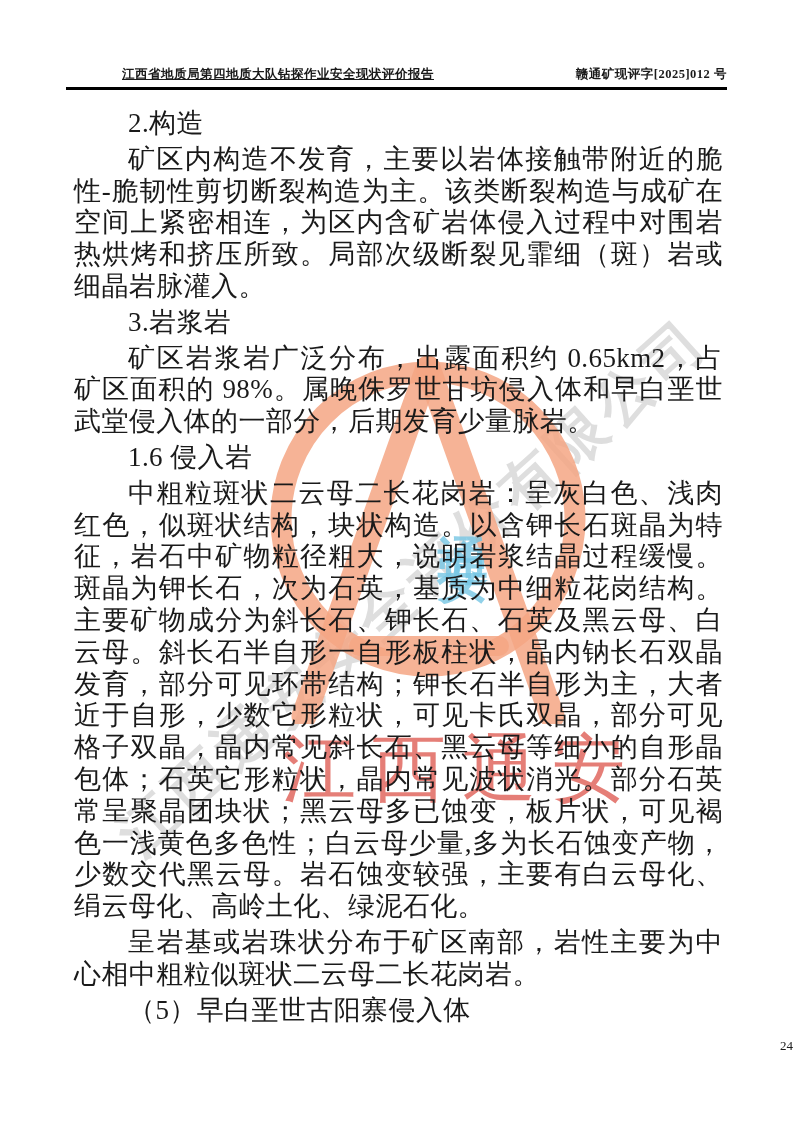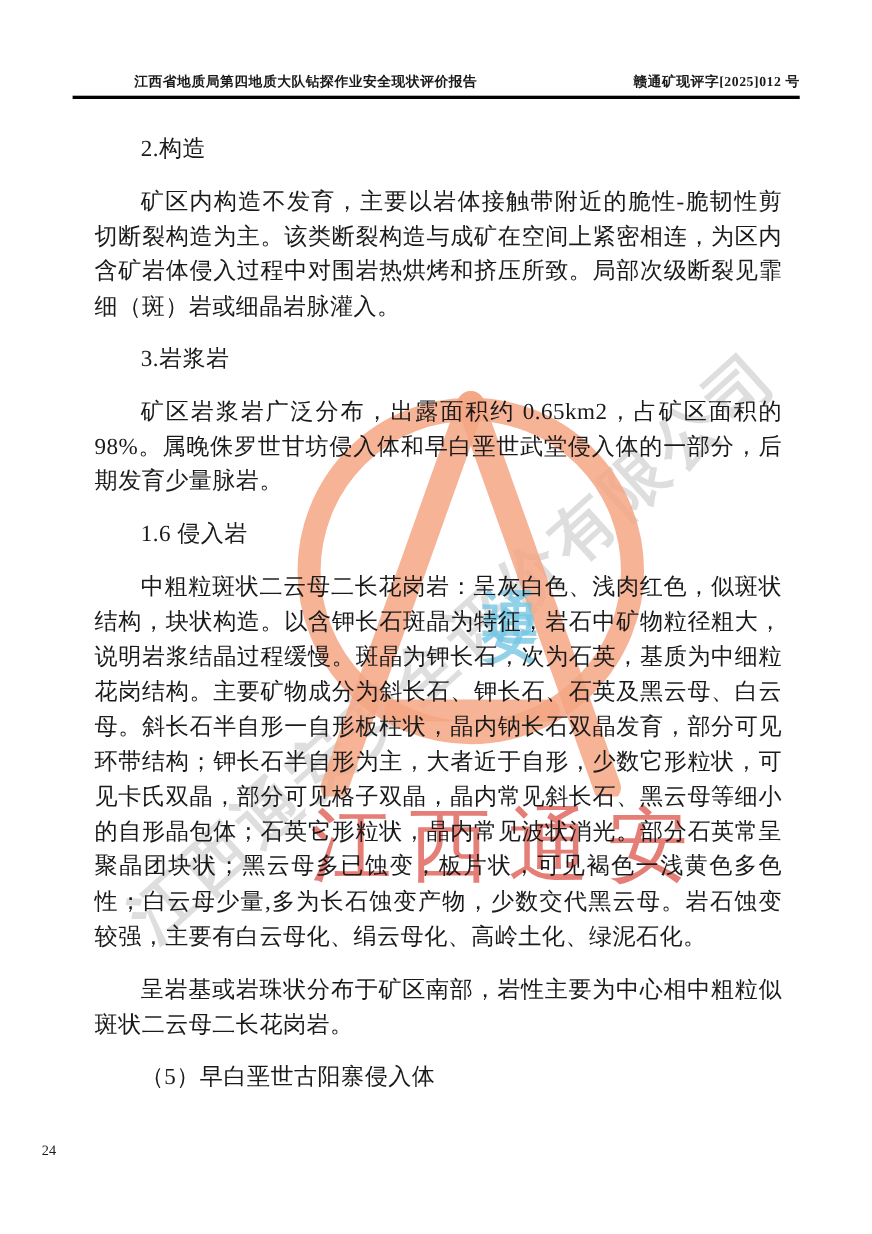--- a/index.html
+++ b/index.html
@@ -37,39 +37,39 @@
     color:rgba(211,40,28,0.60);
     white-space:nowrap;
   }
   
   .content{position:absolute;inset:0;z-index:1;}
   .header{
     position:absolute;left:66px;right:66px;top:66px;
     display:flex;justify-content:space-between;align-items:flex-end;
     font-size:12.5px;font-weight:bold;letter-spacing:0.5px;
   }
-  .h-left{padding-left:56px;}
+  .h-left{padding-left:56px;text-decoration:underline;}
   .header-rule{
     position:absolute;left:66px;right:66px;top:87px;
     height:3px;background:#000;
   }
   .body{
     position:absolute;left:70px;right:66px;top:104px;
   }
   .body p{
-    margin:16px;
-    font-size:21px;
+    margin:4px;
+    font-size:27px;
     line-height:31.8px;
     letter-spacing:0.4px;
     text-indent:2em;
     text-align:justify;
   }
   .footer{
     position:absolute;left:0;right:0;top:1038px;
-    text-align:left;font-size:13px;margin-left:38px;
+    text-align:right;font-size:13px;margin-left:38px;
   }
 </style>
 </head>
 <body>
 
 <div class="page">
 
   <div class="watermark">
     <div class="wm-diagonal">江西通安安全评价有限公司</div>
     <svg class="wm-logo" viewBox="0 0 340 380" xmlns="http://www.w3.org/2000/svg">

